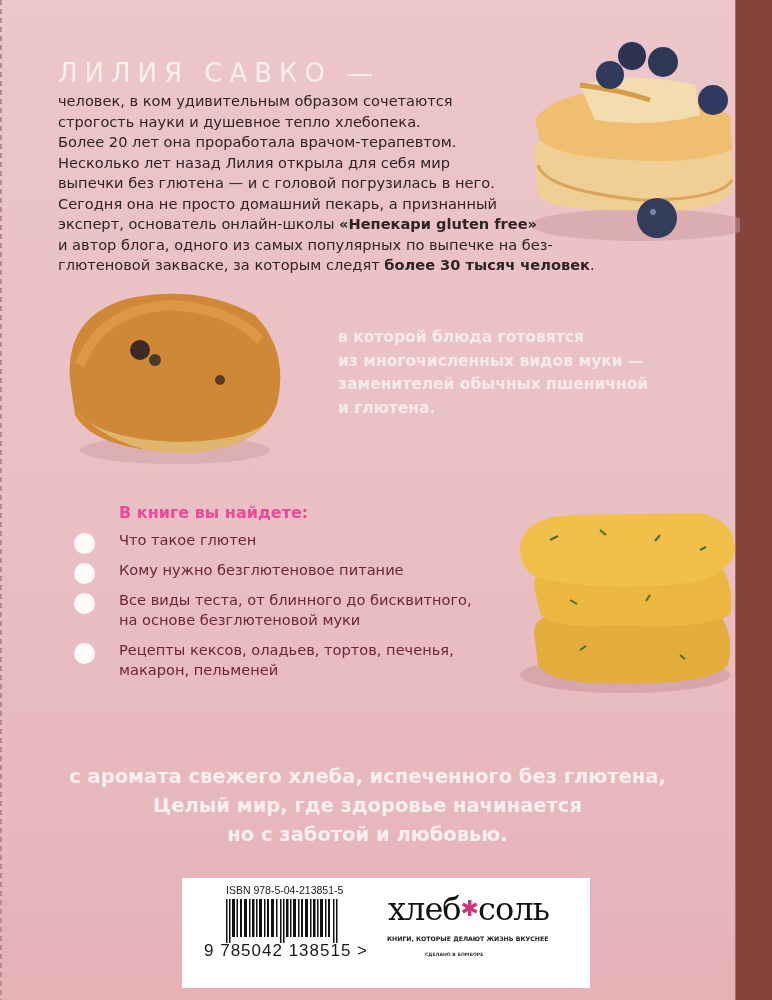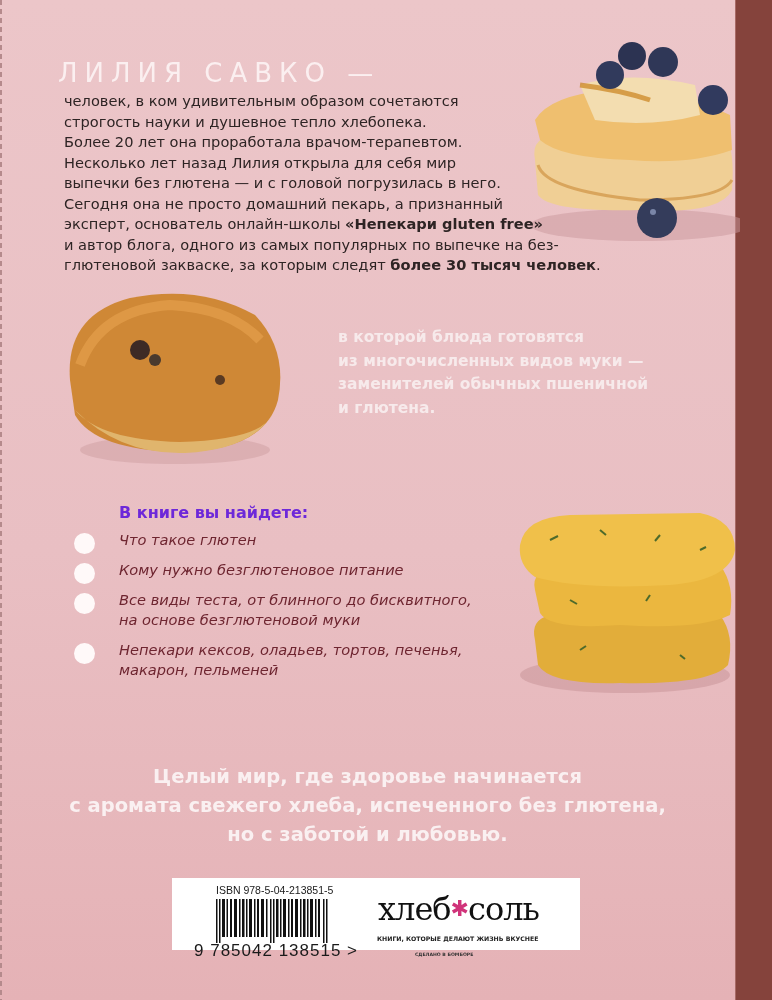--- a/index.html
+++ b/index.html
@@ -16,47 +16,47 @@
   .spine {
     position: absolute; left: 735px; top: 0; width: 37px; height: 1000px;
     background: #85433c;
     border-left: 1px solid #a86a66;
   }
   .author-title {
     position: absolute; left: 58px; top: 58px;
     color: #fbeff0; font-size: 26px; letter-spacing: 7px; font-weight: normal; text-align: right;
   }
   .bio {
-    position: absolute; left: 64px; top: 91px; width: 545px;
+    position: absolute; left: 58px; top: 91px; width: 545px;
     color: #2e2424; font-size: 14.6px; line-height: 20.5px;
   }
   .bio p { white-space: nowrap; }
   .bio b { font-weight: bold; }
   .intro {
     position: absolute; left: 338px; top: 326px; width: 360px;
     color: #f7eaeb; font-weight: bold; font-size: 15.5px; line-height: 23.5px;
   }
   .intro p { white-space: nowrap; }
   .find-title {
     position: absolute; left: 119px; top: 503px;
-    color: #6d28d9; font-weight: bold; font-size: 16px;
+    color: #ec4899; font-weight: bold; font-size: 16px;
   }
   .find-list { position: absolute; left: 74px; top: 530px; width: 440px; list-style: none; }
   .find-list li { position: relative; padding-left: 45px; margin-bottom: 10px; color: #6e2530; font-size: 14.6px; line-height: 20px; }
   .find-list li .bullet {
     position: absolute; left: 0; top: 3px; width: 21px; height: 21px; border-radius: 50%;
     background: #fff9f9;
   }
-  .find-list li p { white-space: nowrap; font-style: italic; }
+  .find-list li p { white-space: nowrap; }
   .slogan {
     position: absolute; left: 0; top: 762px; width: 735px; text-align: center;
     color: #faf0f1; font-weight: bold; font-size: 19.5px; line-height: 29px;
   }
   .barcode-box {
-    position: absolute; left: 172px; top: 878px; width: 408px; height: 72px;
+    position: absolute; left: 182px; top: 878px; width: 408px; height: 110px;
     background: #ffffff;
     padding-left: 32px;
   }
   .isbn-text { position: absolute; left: 44px; top: 6px; font-family: "Liberation Sans", sans-serif; font-size: 10.5px; color: #1a1a1a; }
   .barcode { position: absolute; left: 44px; top: 21px; width: 112px; height: 44px; }
   .barcode-digits { position: absolute; left: 22px; top: 63px; font-family: "Liberation Sans", sans-serif; font-size: 17px; color: #1a1a1a; letter-spacing: 1px; white-space: nowrap; }
   .publisher-logo { position: absolute; left: 206px; top: 12px; font-family: "DejaVu Serif", serif; font-size: 32px; color: #111; letter-spacing: -1px; white-space: nowrap; }
   .publisher-logo .star { color: #d0337a; font-size: 22px; vertical-align: 4px; }
   .publisher-tagline { position: absolute; left: 205px; top: 57px; font-size: 6.2px; font-weight: bold; color: #222; white-space: nowrap; }
   .publisher-made { position: absolute; left: 243px; top: 74px; font-size: 4.6px; font-weight: bold; color: #333; white-space: nowrap; }
@@ -141,28 +141,28 @@
     <span class="bullet"></span>
     <p>Кому нужно безглютеновое питание</p>
   </li>
   <li>
     <span class="bullet"></span>
     <p>Все виды теста, от блинного до бисквитного,</p>
     <p>на основе безглютеновой муки</p>
   </li>
   <li>
     <span class="bullet"></span>
-    <p>Непекари кексов, оладьев, тортов, печенья,</p>
+    <p>Рецепты кексов, оладьев, тортов, печенья,</p>
     <p>макарон, пельменей</p>
   </li>
 </ul>
 
 <div class="slogan">
+  <p>с аромата свежего хлеба, испеченного без глютена,</p>
   <p>Целый мир, где здоровье начинается</p>
-  <p>с аромата свежего хлеба, испеченного без глютена,</p>
   <p>но с заботой и любовью.</p>
 </div>
 
 <div class="barcode-box">
   <div class="isbn-text">ISBN 978-5-04-213851-5</div>
   <svg class="barcode" viewBox="0 0 112 44" preserveAspectRatio="none">
     <g fill="#111">
       <rect x="0" y="0" width="1.5" height="44"></rect>
         <rect x="3" y="0" width="1.5" height="44"></rect>
       <rect x="6" y="0" width="3" height="38"></rect>

